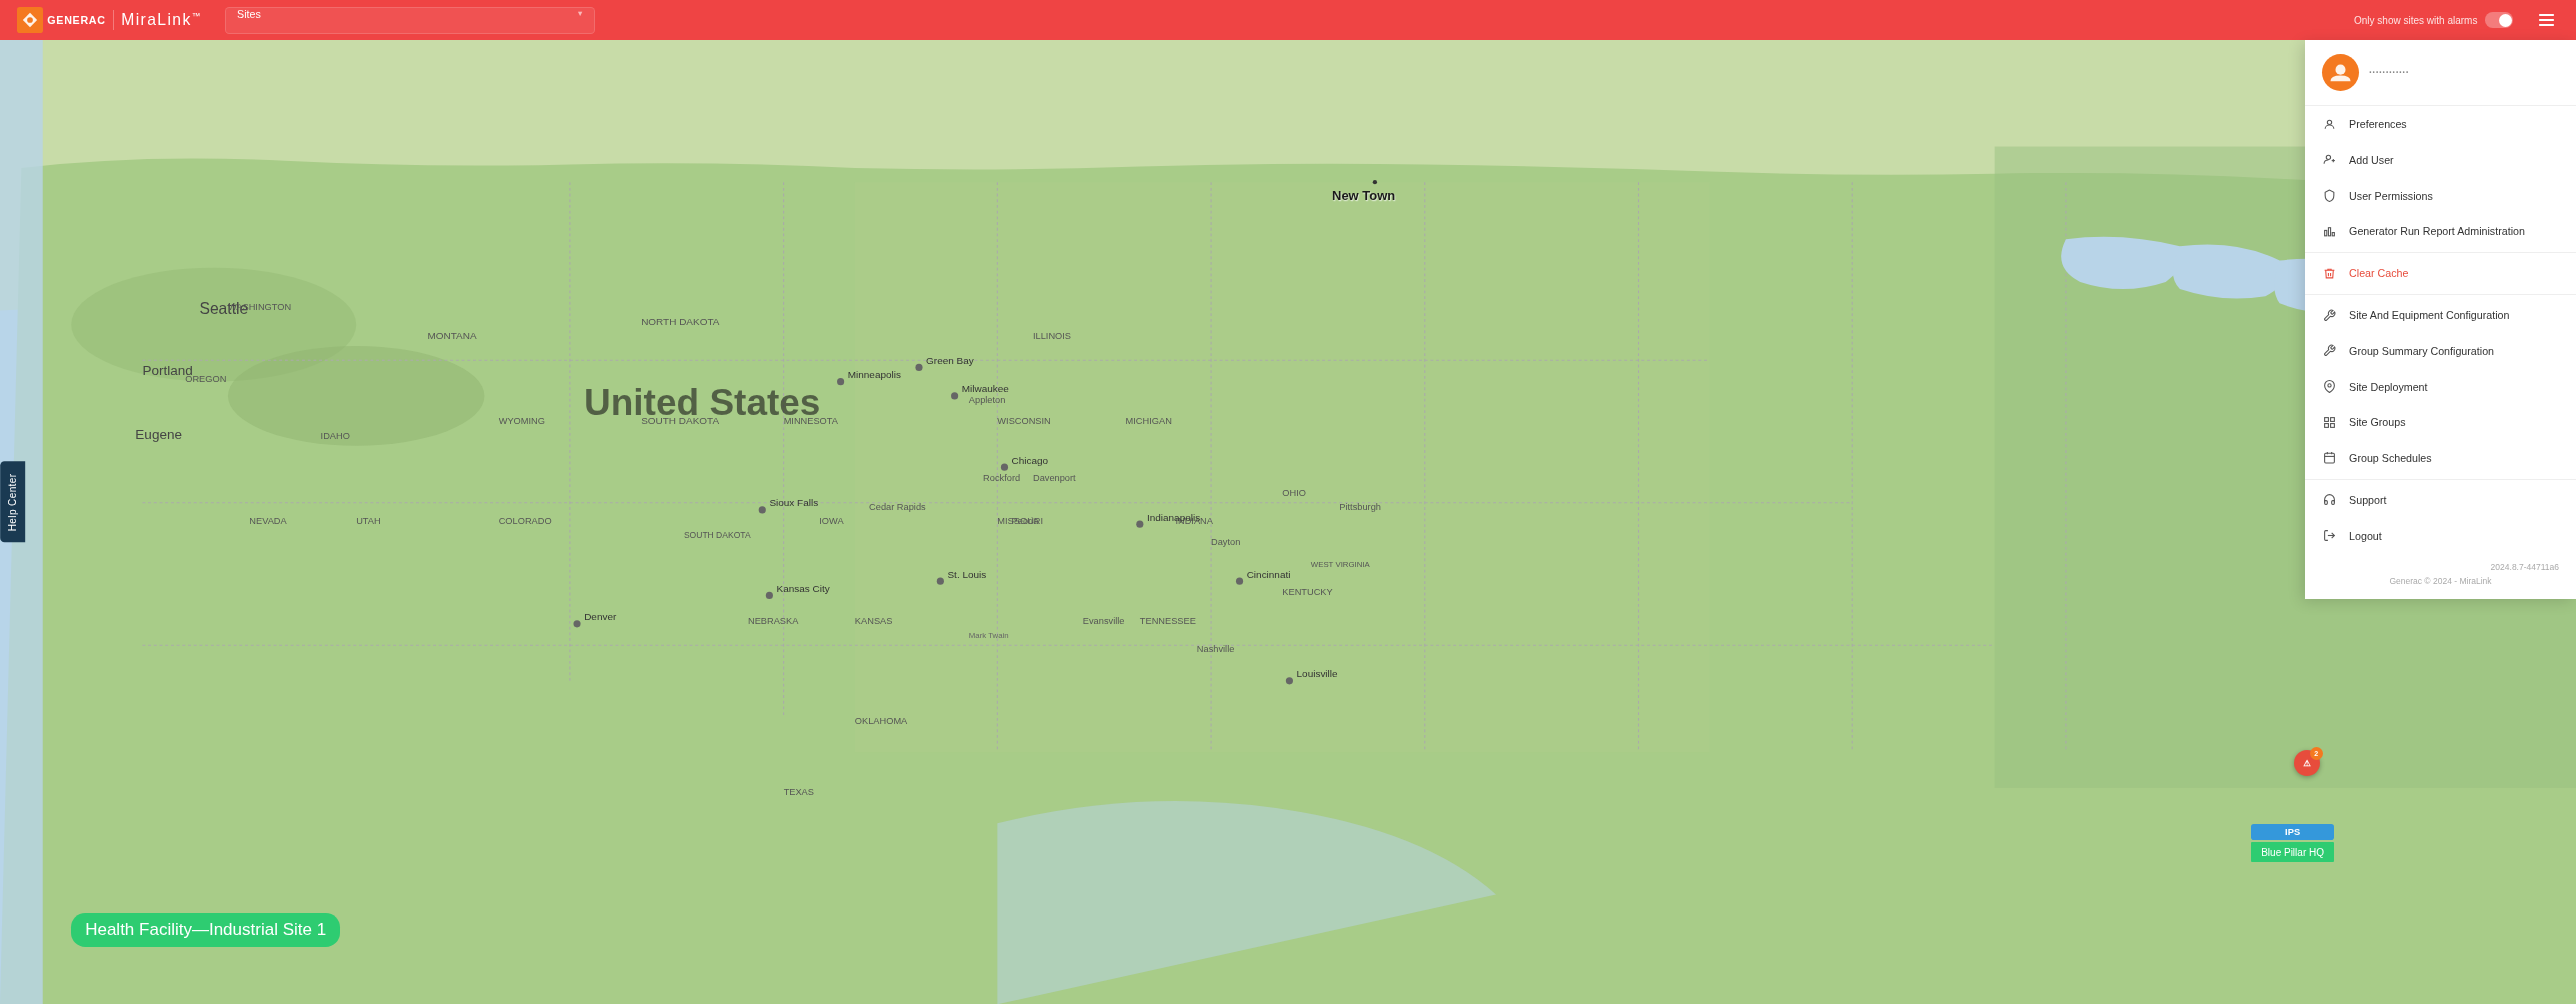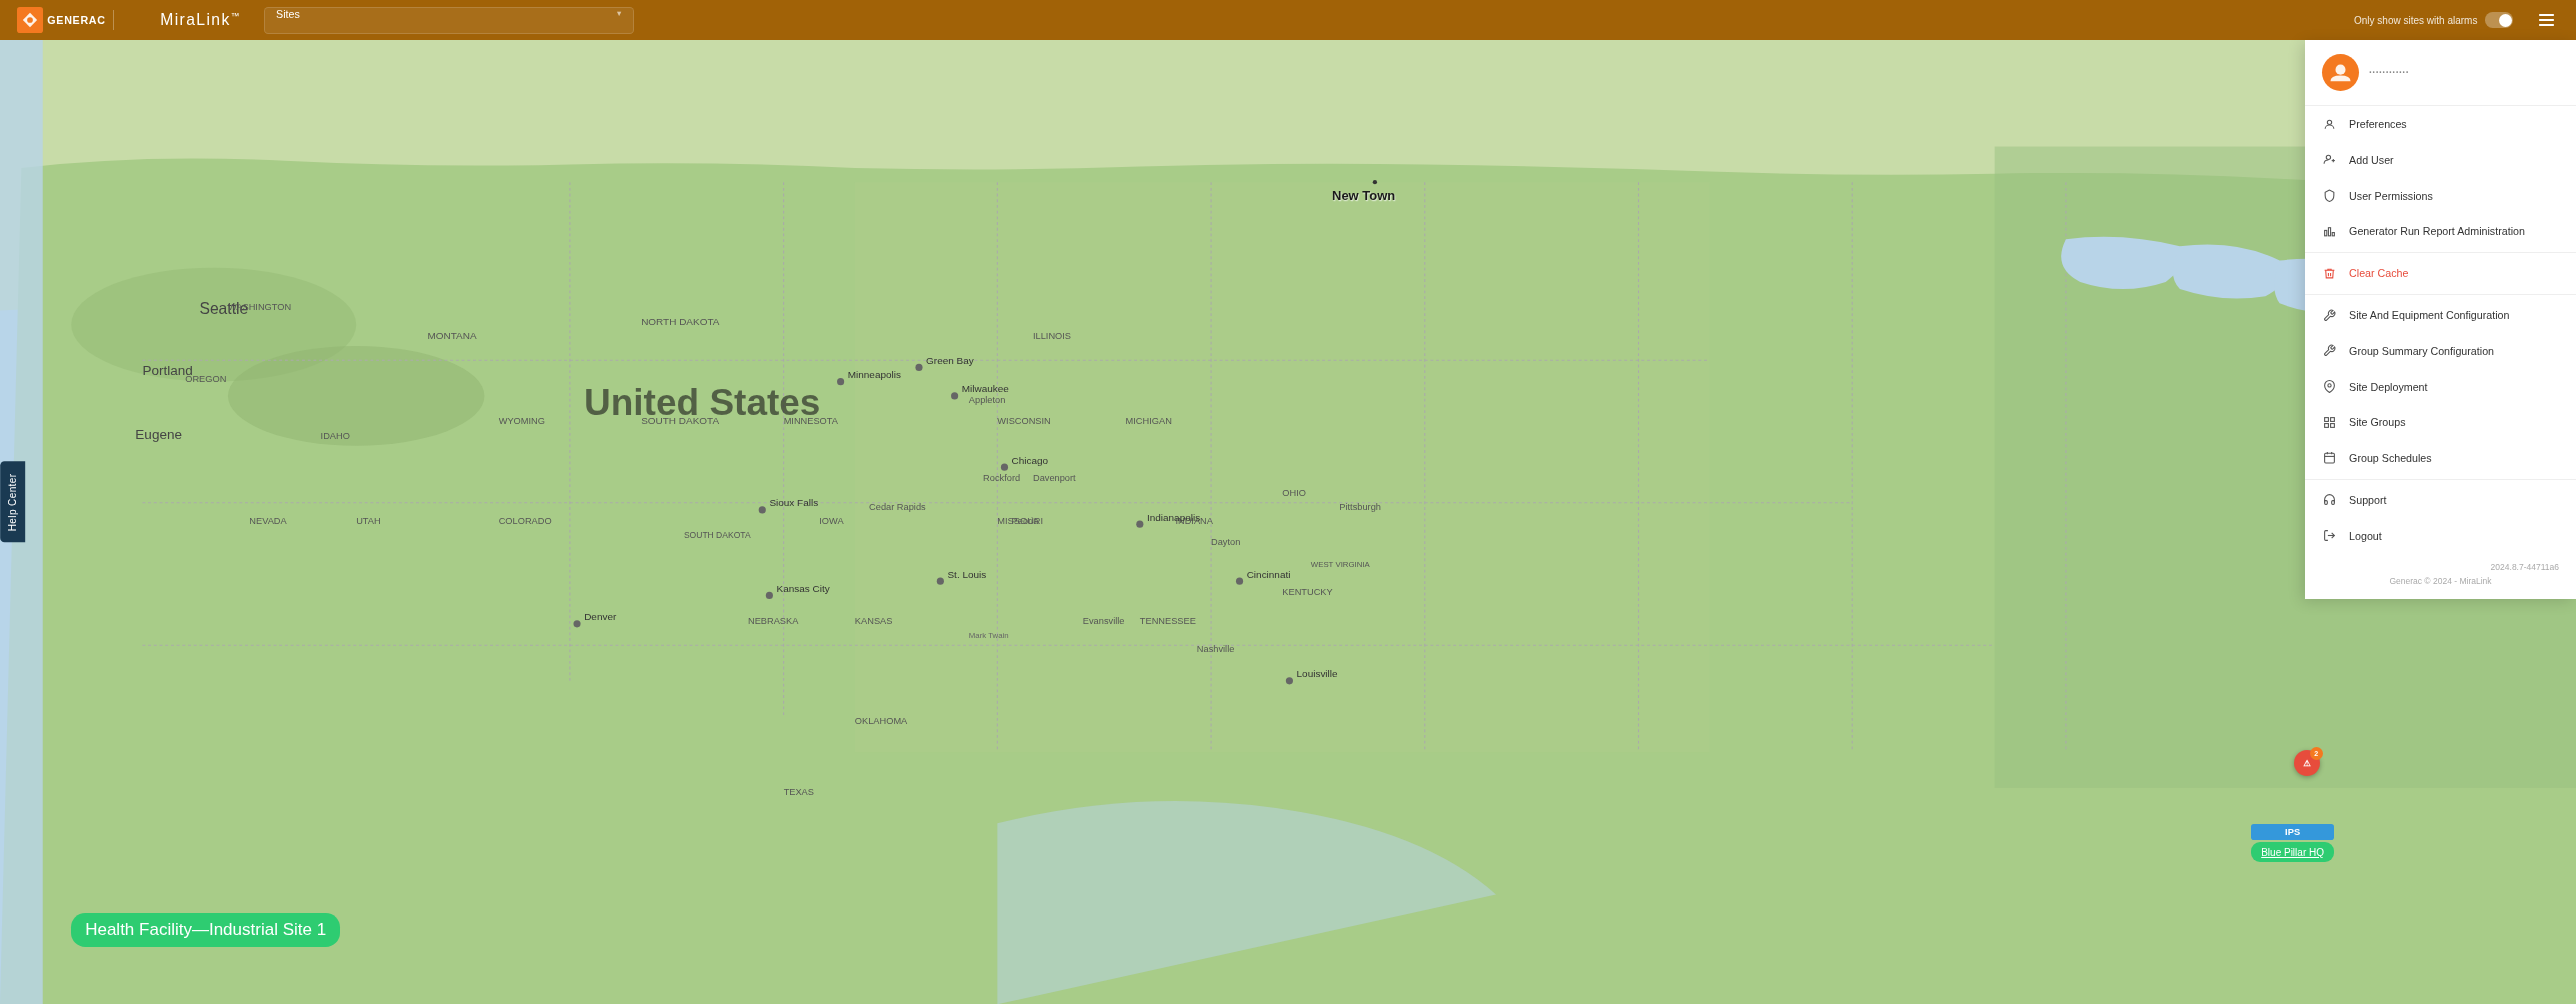--- a/index.html
+++ b/index.html
@@ -3,21 +3,21 @@
   <meta charset="utf-8">
   <style>
     * { margin: 0; padding: 0; box-sizing: border-box; }
     body { width: 2576px; height: 1004px; overflow: hidden; font-family: -apple-system, BlinkMacSystemFont, 'Segoe UI', sans-serif; }
 
     
     .header {
       position: absolute;
       top: 0; left: 0; right: 0;
       height: 40px;
-      background: #a16207;
+      background: #ef4444;
       display: flex;
       align-items: center;
       padding: 0 17px;
       z-index: 100;
     }
     .logo-area {
       display: flex;
       align-items: center;
       gap: 7.1px;
       margin-right: 23px;
@@ -189,25 +189,24 @@
       border-radius: 2.8px;
       font-size: 9.3px;
       font-weight: 600;
       text-align: center;
       margin-bottom: 2.8px;
     }
     .blue-pillar-badge {
       background: #2ecc71;
       color: white;
       padding: 4.3px 10px;
-      border-radius: 9px;
+      border-radius: 1px;
       font-size: 10px;
       font-weight: 500;
       text-align: center;
-      text-decoration: underline;
     }
 
     
     .new-town-label {
       position: absolute;
       top: 148px;
       left: 1332px;
       font-size: 13px;
       font-weight: 700;
       color: #1a1a1a;
@@ -326,21 +325,21 @@
     <div class="generac-logo">
       <div class="generac-orange">
         <svg width="20" height="20" viewBox="0 0 28 28" fill="none">
           <path d="M4 14 L14 4 L24 14 L14 24 Z" fill="white" opacity="0.9"></path>
           <circle cx="14" cy="14" r="4" fill="#f47920"></circle>
         </svg>
       </div>
       <span class="generac-text">GENERAC</span>
     </div>
     <div class="logo-divider"></div>
-    <span style="color:white;font-size:15.7px;font-weight:300;letter-spacing:1.4px;margin-left:39px;">
+    <span style="color:white;font-size:15.7px;font-weight:300;letter-spacing:1.4px;">
       <span>MiraLink</span><span style="font-size:8.5px;vertical-align:super;">™</span>
     </span>
   </div>
 
   <div class="sites-dropdown">
     <span>Sites</span>
     <span class="dropdown-arrow">▾</span>
   </div>
 
   <div class="header-right">

